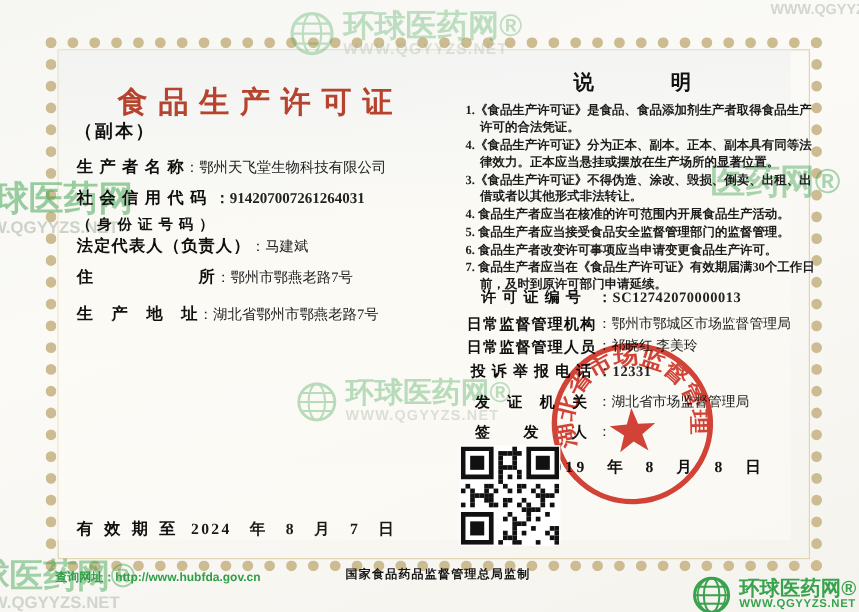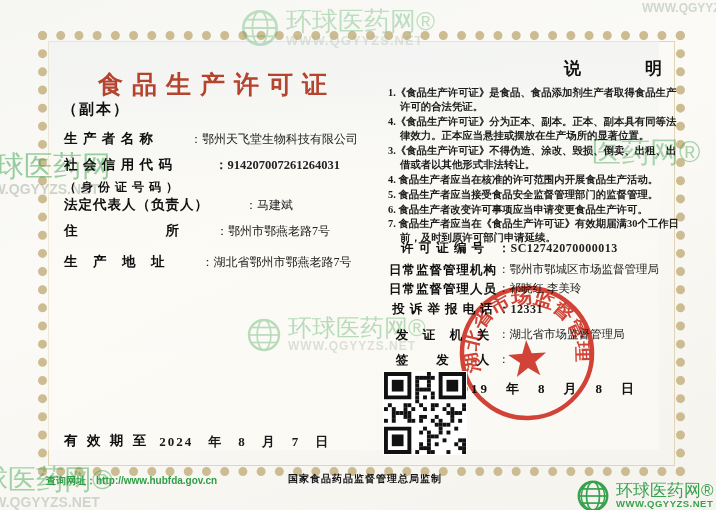--- a/index.html
+++ b/index.html
@@ -25,27 +25,27 @@
     position:absolute;left:62px;top:68px;width:310px;text-align:center;
     font-size:25px;font-weight:bold;color:#b5432e;letter-spacing:9px;
   }
   .cert-subtitle{
     position:absolute;left:62px;top:100px;width:310px;
     font-size:15px;font-weight:bold;letter-spacing:2px;color:#111;
   }
   .frow{position:absolute;left:64px;white-space:nowrap;}
   .flabel{display:inline-block;font-weight:bold;font-size:13.5px;color:#0f0f0f;letter-spacing:1px;vertical-align:top;}
   .fsub{font-weight:bold;font-size:12px;color:#0f0f0f;letter-spacing:1px;margin-top:5px;}
-  .fvalue{font-size:12px;color:#222;vertical-align:top;padding-top:1px;display:inline-block;margin-left:36px;}
+  .fvalue{font-size:12px;color:#222;vertical-align:top;padding-top:1px;display:inline-block;}
   .validity{position:absolute;left:64px;top:432px;white-space:nowrap;}
   .validity .flabel{font-size:13.5px;letter-spacing:3px;}
   .validity .vval{font-size:13px;font-weight:bold;letter-spacing:2px;margin-left:10px;}
   
   .instr-title{
-    position:absolute;left:392px;top:57px;width:280px;text-align:right;
+    position:absolute;left:392px;top:57px;width:280px;text-align:center;
     font-size:17px;font-weight:bold;letter-spacing:10px;color:#111;
   }
   .instr-list{
     position:absolute;left:388px;top:86px;width:292px;
     font-size:10.4px;line-height:1.34;font-weight:bold;color:#1c1c1c;
   }
   .instr-item{padding-left:12px;text-indent:-12px;margin-bottom:1px;}
   .lrow{position:absolute;left:388px;white-space:nowrap;}
   .llabel{display:inline-block;min-width:110px;font-weight:bold;font-size:12.5px;color:#0f0f0f;letter-spacing:1px;vertical-align:top;text-align:center;}
   .lvalue{font-size:11.5px;color:#222;vertical-align:top;}
@@ -68,21 +68,21 @@
     position:absolute;left:46px;top:474px;font-size:10px;font-weight:bold;
     color:#2f9e46;font-family:"Liberation Sans", sans-serif;
   }
   .footer-note{
     position:absolute;left:250px;top:472px;width:230px;text-align:center;
     font-size:10px;font-weight:bold;color:#151515;letter-spacing:1px;
   }
   
   .wm{position:absolute;display:flex;align-items:center;gap:6px;pointer-events:none;
       font-family:"Liberation Sans", sans-serif;color:#39a24a;}
-  .wm .brand{font-weight:normal;white-space:nowrap;line-height:1;}
+  .wm .brand{font-weight:bold;white-space:nowrap;line-height:1;}
   .wm .url{color:#9fae9f;font-weight:bold;line-height:1.15;white-space:nowrap;}
   .wm-top{left:240px;top:8px;opacity:.30;}
   .wm-top .brand{font-size:26px;} .wm-top .url{font-size:13px;letter-spacing:1px;}
   .wm-top-right{left:642px;top:2px;opacity:.45;} .wm-top-right .url{font-size:12px;}
   .wm-left{left:-34px;top:152px;opacity:.50;}
   .wm-left .brand{font-size:29px;} .wm-left .url{font-size:14px;}
   .wm-right{left:592px;top:138px;opacity:.42;}
   .wm-right .brand{font-size:29px;} .wm-right .url{font-size:14px;}
   .wm-mid{left:246px;top:316px;opacity:.34;}
   .wm-mid .brand{font-size:24px;} .wm-mid .url{font-size:12px;letter-spacing:1px;}

